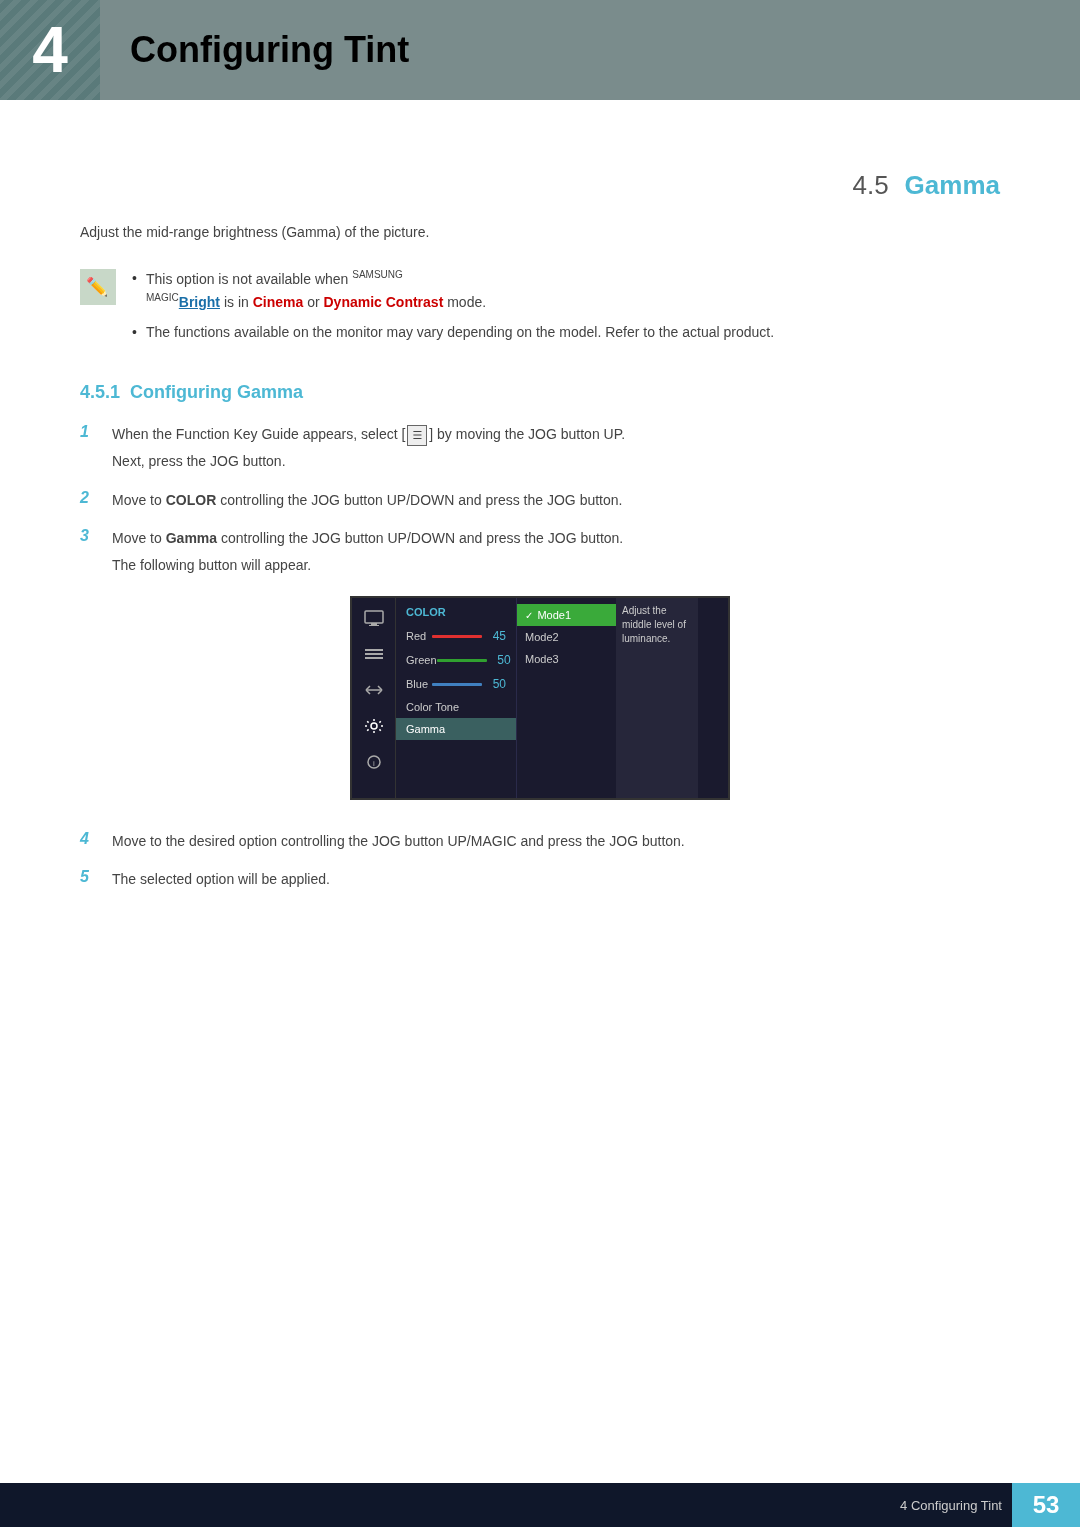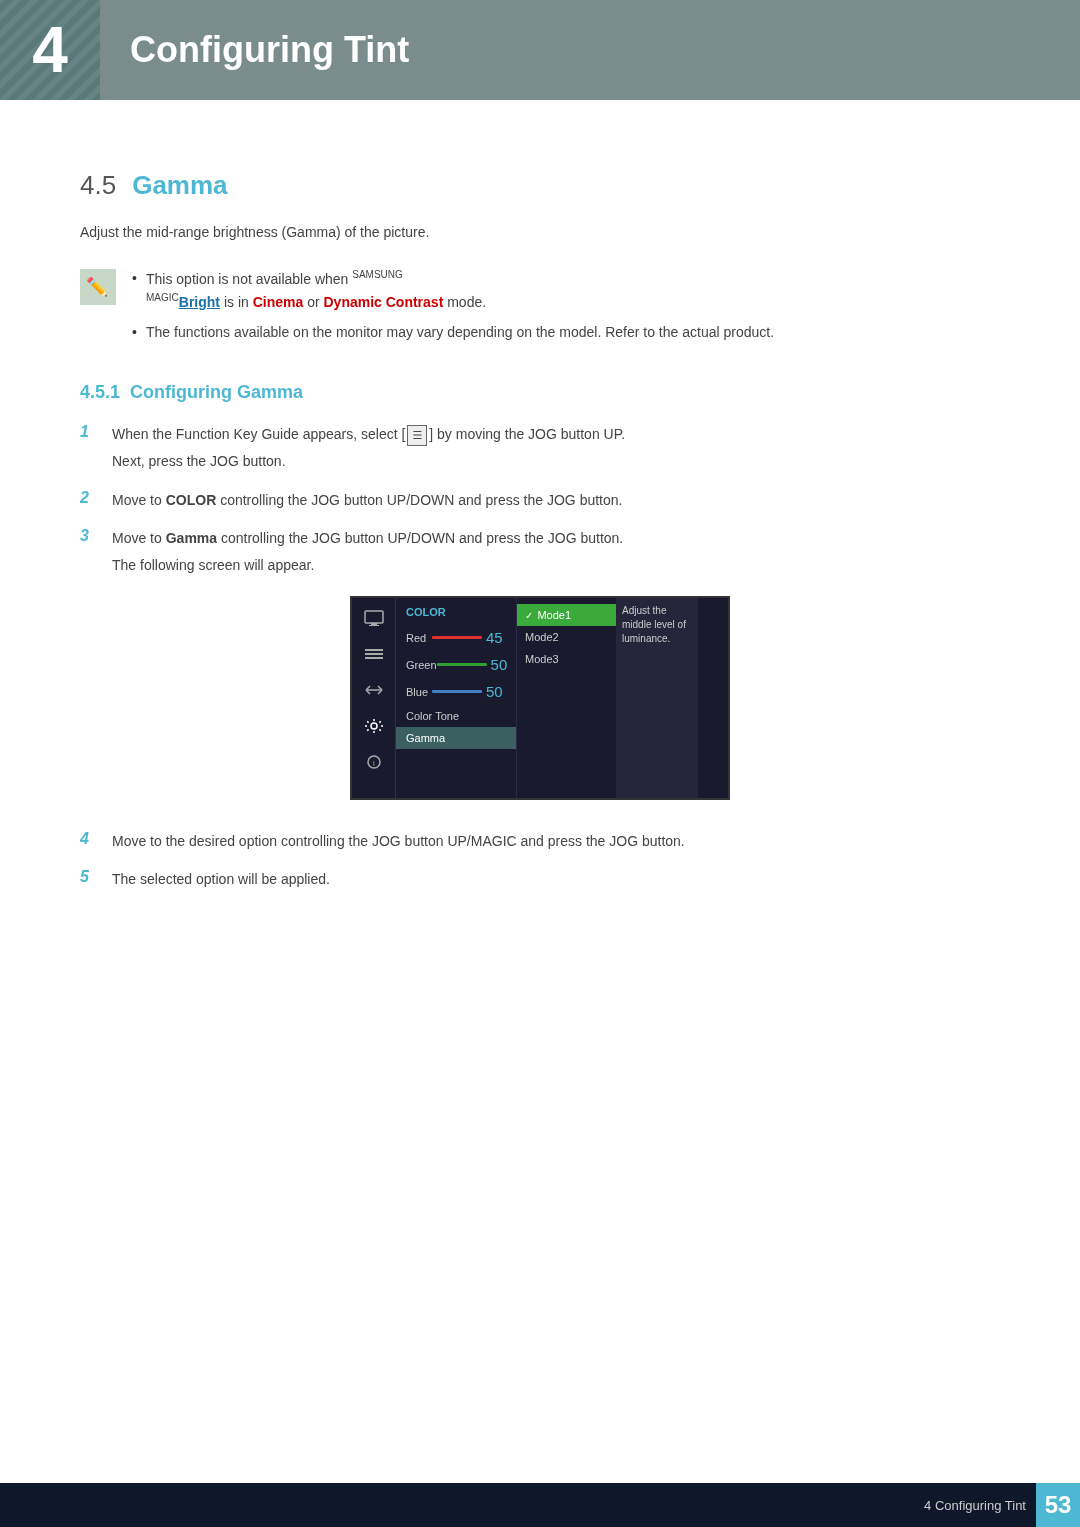--- a/index.html
+++ b/index.html
@@ -52,35 +52,36 @@
       font-size: 64px;
       font-weight: bold;
       color: #ffffff;
       position: relative;
       z-index: 1;
     }
 
     .header-title {
       font-size: 36px;
       font-weight: bold;
-      color: #ffffff;
+      color: #000000;
       margin-left: 30px;
     }
 
     
     .main-content {
       padding: 40px 80px 60px 80px;
     }
 
     
     .section-heading {
       display: flex;
       align-items: baseline;
       margin-bottom: 20px;
       margin-top: 30px;
+      justify-content: flex-end;
     }
 
     .section-number {
       font-size: 26px;
       color: #555;
       margin-right: 16px;
       font-weight: normal;
     }
 
     .section-title {
@@ -307,23 +308,23 @@
       height: 3px;
       border-radius: 1px;
     }
 
     .bar-red { background: #e03030; width: 50px; }
     .bar-green { background: #30a030; width: 50px; }
     .bar-blue { background: #4080c0; width: 50px; }
 
     .menu-bar-value {
       color: #4db8d4;
-      font-size: 15px;
+      font-size: 12px;
       min-width: 20px;
-      text-align: left;
+      text-align: right;
     }
 
     .menu-submenu-col {
       background: #1a1a2e;
       width: 100px;
       padding: 6px 0;
       border-left: 1px solid #2a2a4a;
     }
 
     .menu-sub-item {
@@ -367,21 +368,21 @@
     }
 
     .footer-text {
       color: #cccccc;
       font-size: 13px;
       margin-right: 10px;
     }
 
     .footer-number-box {
       background: #4db8d4;
-      width: 44px;
+      width: 68px;
       height: 44px;
       display: flex;
       align-items: center;
       justify-content: center;
     }
 
     .footer-number {
       color: #ffffff;
       font-size: 24px;
       font-weight: bold;
@@ -444,21 +445,21 @@
       <span class="step-number">2</span>
       <div class="step-content">
         Move to <strong>COLOR</strong> controlling the JOG button UP/DOWN and press the JOG button.
       </div>
     </li>
 
     <li class="step-item">
       <span class="step-number">3</span>
       <div class="step-content">
         Move to <strong>Gamma</strong> controlling the JOG button UP/DOWN and press the JOG button.
-        <span class="sub-line">The following screen will appear.</span>
+        <span class="sub-line">The following button will appear.</span>
       </div>
     </li>
   </ul>
 
   <div class="screen-image-container">
     <div class="monitor-screen">
       <div class="monitor-menu">
 
         <div class="menu-icons-col">
 

